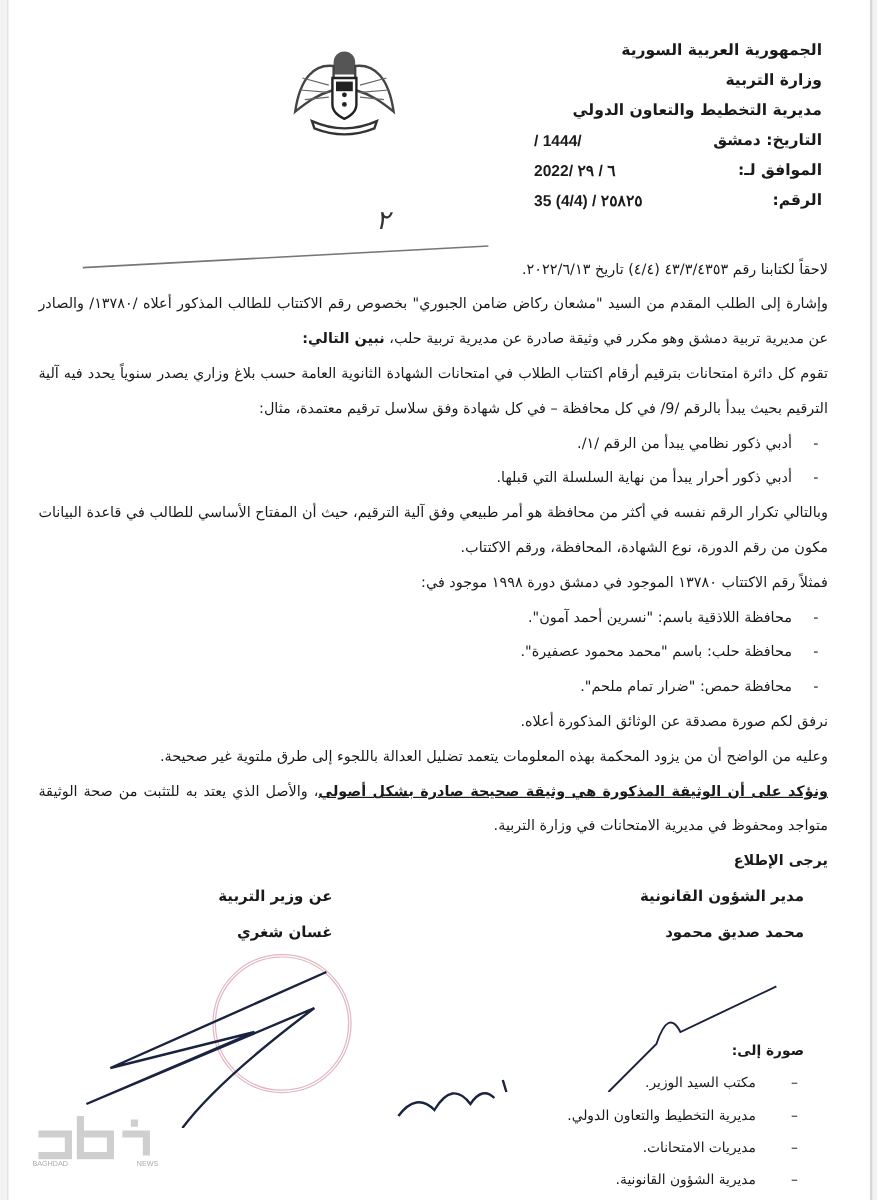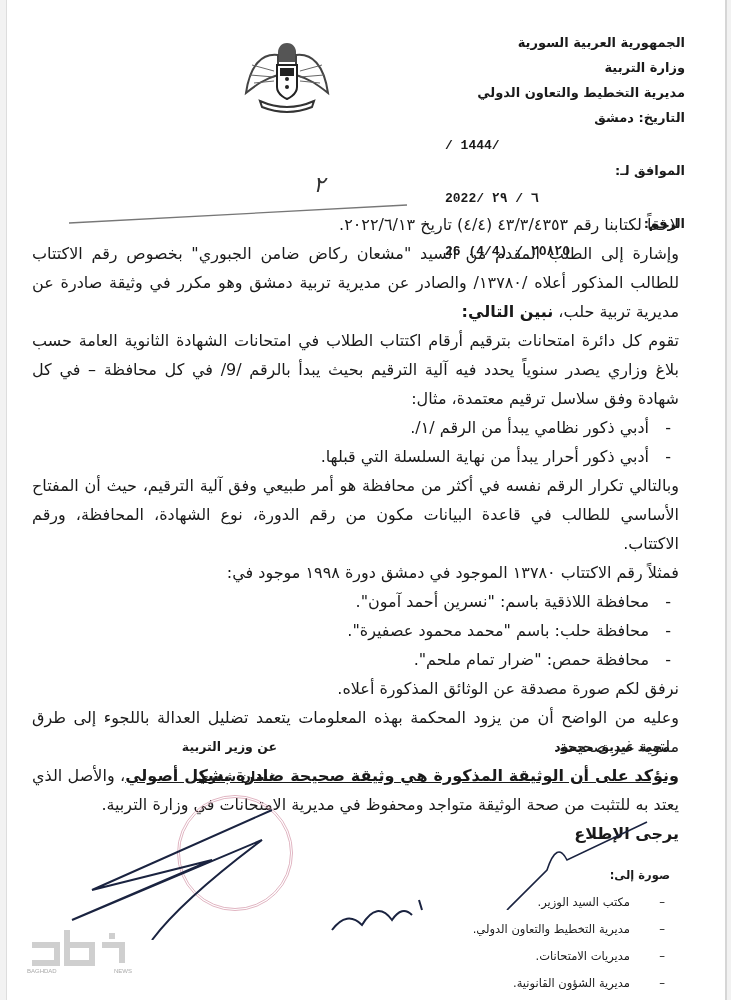--- a/index.html
+++ b/index.html
@@ -1,27 +1,27 @@
 <!DOCTYPE html>
 <html><head>
 <meta charset="utf-8">
 <style>
   html, body { margin:0; padding:0; }
   body { width:731px; height:1000px; background:#f2f2f2; position:relative; overflow:hidden; font-family:"DejaVu Sans", sans-serif; color:#1a1a1a; }
   .page { position:absolute; left:6px; top:0; width:718px; height:1000px; background:#fff; border-left:1px solid #ddd; border-right:2px solid #d6d6d6; }
   .rtl { direction:rtl; text-align:right; }
   .hdr { position:absolute; right:40px; top:30px; width:240px; font-size:13px; font-weight:bold; line-height:25px; }
   .hdr .row { display:flex; justify-content:space-between; }
-  .hdr .val { font-family:Liberation Mono, monospace; direction:ltr;margin-top:28px; }
+  .hdr .val { font-family:Liberation Sans, sans-serif; direction:ltr; }
   .hw { color:#333; font-weight:normal; font-style:italic; }
   .emblem { position:absolute; left:235px; top:35px; width:90px; height:85px; }
   .recipient { position:absolute; right:60px; top:172px; font-size:21px; font-weight:bold; letter-spacing:1px; }
   .recipient-num { position:absolute; right:400px; top:172px; font-size:22px; color:#333; }
   .underline-stroke { position:absolute; left:60px; top:195px; width:360px; height:30px; }
-  .body { position:absolute; left:25px; right:46px; top:210px; font-size:16px; line-height:29px; }
+  .body { position:absolute; left:25px; right:35px; top:210px; font-size:12px; line-height:29px; }
   .body p { margin:0; text-align:justify; }
   .body .li { padding-right:30px; position:relative; }
   .body .li::before { content:"-"; position:absolute; right:8px; }
   .b { font-weight:bold; }
   .u { text-decoration:underline; }
   .center { text-align:center; }
   .sig-l { position:absolute; left:100px; top:732px; width:170px; font-size:12.5px; font-weight:bold; line-height:30px; text-align:right; }
   .sig-r { position:absolute; right:55px; top:732px; width:150px; font-size:12.5px; font-weight:bold; line-height:30px; text-align:right; }
   .cc { position:absolute; right:55px; top:862px; width:240px; font-size:11.5px; line-height:27px; }
   .cc .li { padding-right:40px; position:relative; }
@@ -45,21 +45,21 @@
     <div class="row">
       <span>التاريخ: دمشق</span>
       <span class="val">/       1444/</span>
     </div>
     <div class="row">
       <span>الموافق لـ:</span>
       <span class="val">2022/ ٦ / ٢٩</span>
     </div>
     <div class="row">
       <span>الرقم:</span>
-      <span class="val">26 (4/4) / ٢٥٨٢٥</span>
+      <span class="val">35 (4/4) / ٢٥٨٢٥</span>
     </div>
   </div>
 
   <svg class="emblem" viewBox="0 0 90 85">
     <path d="M45 8 c-6 0-9 5-9 9 l0 10 l18 0 l0-10 c0-4-3-9-9-9z" fill="#555"></path>
     <path d="M36 20 C20 18 8 30 4 58 C14 50 22 44 36 40z" fill="none" stroke="#444" stroke-width="2"></path>
     <path d="M54 20 C70 18 82 30 86 58 C76 50 68 44 54 40z" fill="none" stroke="#444" stroke-width="2"></path>
     <path d="M10 30 L32 36 M8 40 L32 42 M12 48 L32 46" stroke="#666" stroke-width="1"></path>
     <path d="M80 30 L58 36 M82 40 L58 42 M78 48 L58 46" stroke="#666" stroke-width="1"></path>
     <path d="M35 30 L55 30 L55 52 C55 60 45 64 45 64 C45 64 35 60 35 52z" fill="#fff" stroke="#222" stroke-width="2"></path>
@@ -100,20 +100,21 @@
     <div>عن وزير التربية</div>
     <div>غسان شغري</div>
   </div>
 
   <div class="stamp"></div>
   <svg class="signature-svg" viewBox="0 0 250 160">
     <path d="M210 30 L30 110 L150 80 L10 140 L200 60 Q120 120 90 160" stroke="#1a2340" stroke-width="2" fill="none"></path>
   </svg>
 
   <div class="sig-r rtl">
+    <div>مدير الشؤون القانونية</div>
     <div>محمد صديق محمود</div>
   </div>
   <svg class="sig-r-svg" viewBox="0 0 160 90">
     <path d="M150 2 L70 40 Q60 20 50 50 L10 90" stroke="#1a2340" stroke-width="1.6" fill="none"></path>
   </svg>
 
   <svg class="initials" viewBox="0 0 100 50">
     <path d="M5 40 Q20 20 35 35 Q50 10 65 30 Q75 15 85 25 M92 10 L95 20" stroke="#1a2340" stroke-width="2" fill="none"></path>
   </svg>
 

